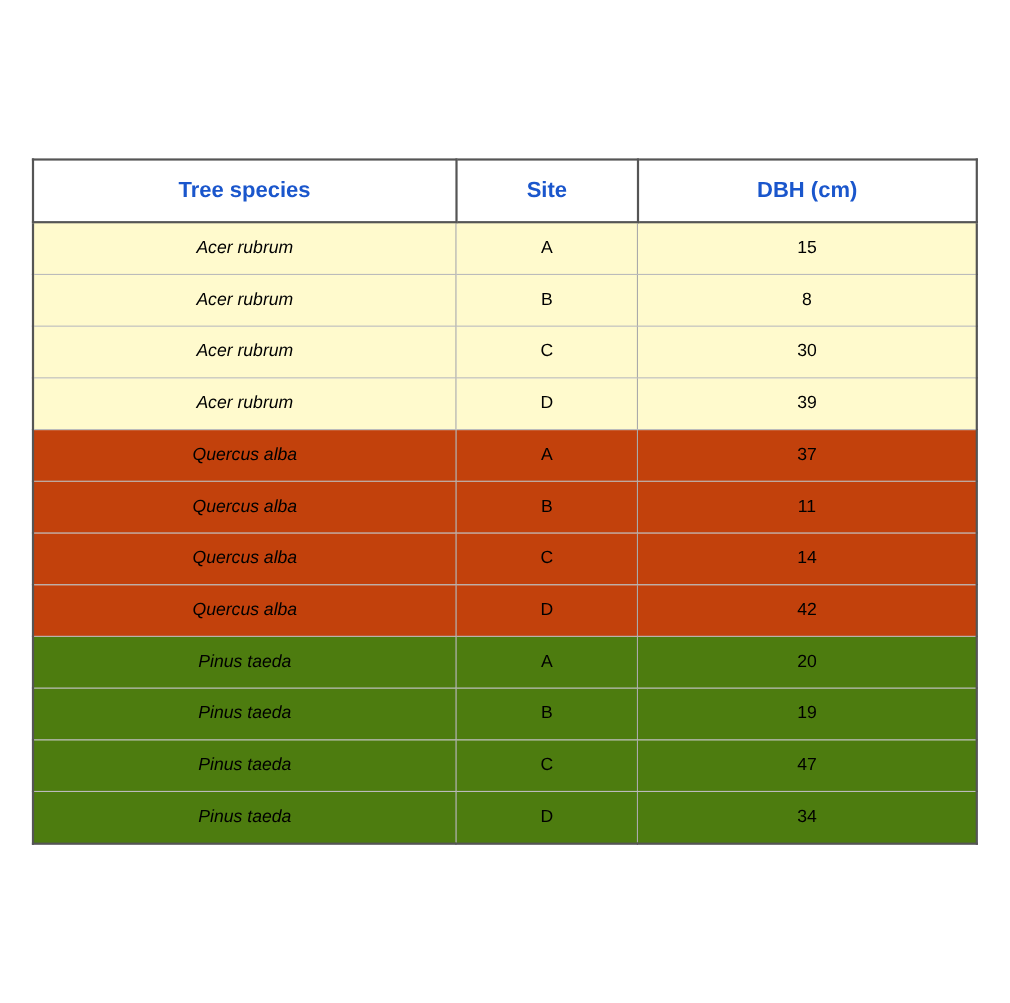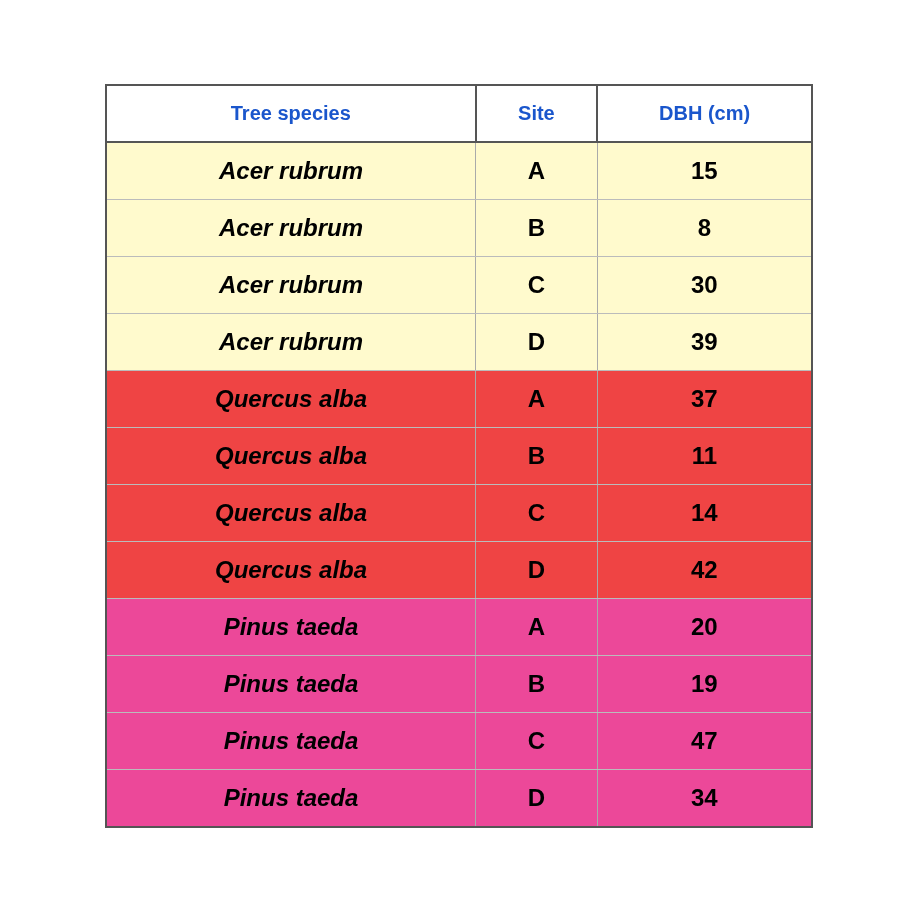--- a/index.html
+++ b/index.html
@@ -12,21 +12,21 @@
       background: #ffffff;
       display: flex;
       justify-content: center;
       align-items: center;
       min-height: 912px;
       width: 918px;
       font-family: Arial, sans-serif;
     }
 
     .table-container {
-      width: 708px;
+      width: 860px;
     }
 
     table {
       width: 100%;
       border-collapse: collapse;
       border: 2px solid #555555;
     }
 
     th {
       background-color: #ffffff;
@@ -34,40 +34,39 @@
       font-size: 20px;
       color: #1a56cc;
       text-align: center;
       padding: 16px 12px;
       border: 2px solid #555555;
     }
 
     td {
       text-align: center;
       padding: 14px 24px;
-      font-size: 24px;
+      font-size: 16px;
       border: 1.5px solid #aaaaaa;
-      font-weight: bold;
     }
 
     td.species {
       font-style: italic;
       text-align: center;
     }
 
     .row-yellow {
       background-color: #fffacd;
     }
 
     .row-green {
-      background-color: #ef4444;
+      background-color: #c2410c;
     }
 
     .row-pink {
-      background-color: #ec4899;
+      background-color: #4d7c0f;
     }
 
     tr:not(:last-child) td {
       border-bottom: 1px solid #bbbbbb;
     }
   </style>
 </head>
 <body>
 
 <div class="table-container">

